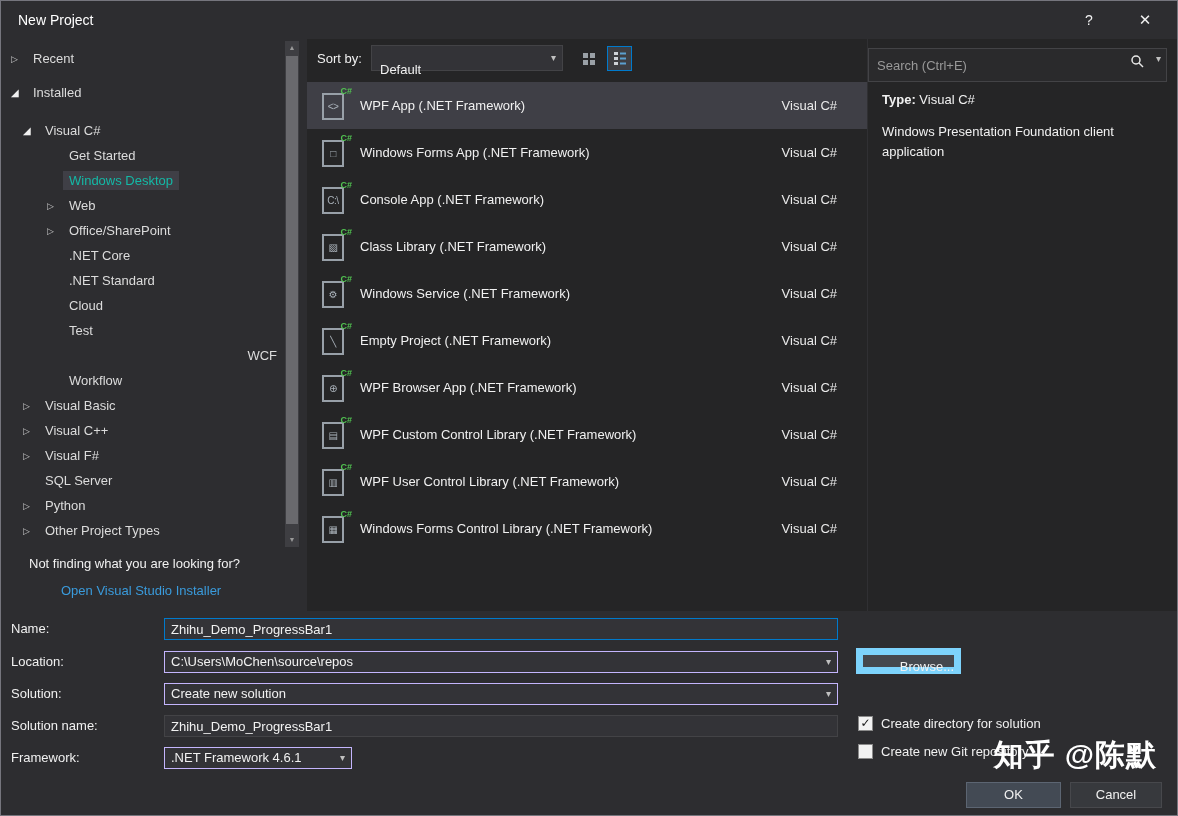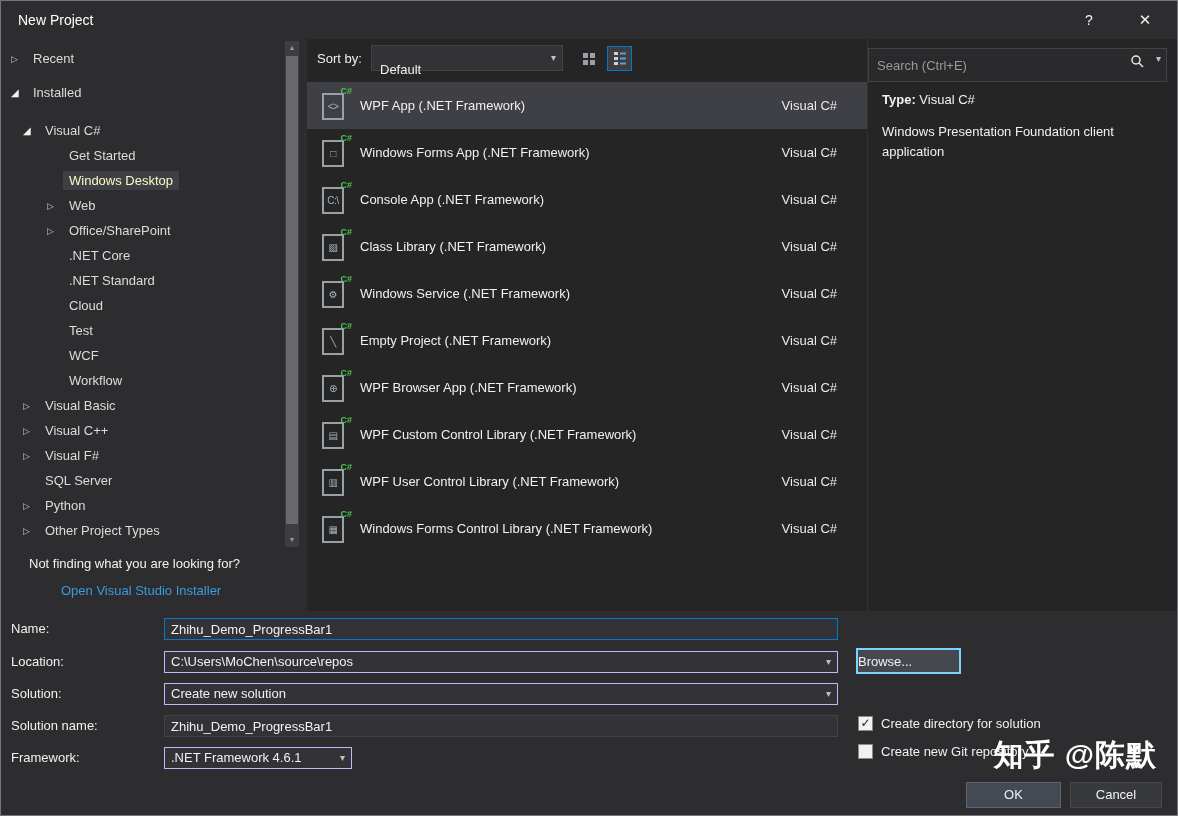--- a/index.html
+++ b/index.html
@@ -18,21 +18,21 @@
   .close-btn { right:16px; font-size:15px; }
   
   .main { position:absolute; top:38px; left:0; right:0; height:572px; }
   
   .sidebar { position:absolute; top:0; left:0; width:306px; height:100%; background:#2d2d30; }
   .tree { position:absolute; top:7px; left:0; right:24px; }
   .tree-item { height:25px; display:flex; align-items:center; color:#dcdcdc; white-space:nowrap; }
   .tree-arrow { width:18px; flex:none; font-size:9px; color:#c8c8c8; padding-left:2px; }
   .tree-arrow.expanded { color:#f1f1f1; font-size:10px; }
   .tree-label { padding:2px 6px; }
-  .tree-label.selected { background:#3f3f46; color:#fef9c3; }
+  .tree-label.selected { background:#3f3f46; color:#14b8a6; }
   .sidebar-footer-text { position:absolute; top:517px; left:28px; color:#f1f1f1; }
   .sidebar-footer-link { position:absolute; top:544px; left:60px; color:#3a9bdc; }
   
   .v-scrollbar { position:absolute; top:2px; right:8px; width:14px; height:506px; background:#3e3e42; }
   .sb-arrow { position:absolute; left:0; width:14px; height:14px; font-size:7px; color:#999; text-align:center; line-height:14px; }
   .sb-up { top:0; } .sb-up::after { content:"▲"; }
   .sb-down { bottom:0; } .sb-down::after { content:"▼"; }
   .v-thumb { position:absolute; left:1px; top:15px; width:12px; height:468px; background:#69696d; }
   
   .middle { position:absolute; top:0; left:306px; width:560px; height:100%; background:#252526; }
@@ -66,21 +66,21 @@
   
   .bottom { position:absolute; top:610px; left:0; right:0; bottom:0; background:#2d2d30; }
   .form-label { position:absolute; left:10px; line-height:22px; color:#f1f1f1; }
   .fl-name{top:7px;} .fl-location{top:40px;} .fl-solution{top:72px;} .fl-solname{top:104px;} .fl-framework{top:136px;}
   .form-input { position:absolute; left:163px; width:674px; height:22px; background:#333337; border:1px solid #434346; color:#f1f1f1; font-size:13px; padding:0 6px; font-family:inherit; outline:none; }
   .fi-name { top:7px; border-color:#007acc; }
   .fi-solname { top:104px; }
   .combo { position:absolute; left:163px; width:674px; height:22px; background:#333337; border:1px solid #c4b5fd; line-height:20px; padding:0 20px 0 6px; color:#f1f1f1; white-space:nowrap; overflow:hidden; }
   .combo .chev { line-height:20px; }
   .co-location{top:40px;} .co-solution{top:72px;} .co-framework{top:136px; width:188px;}
-  .browse-btn { position:absolute; left:855px; top:37px; width:105px; height:26px; background:#45484e; border:2px solid #7dd3fc; color:#f1f1f1; text-align:left; line-height:24px; }
+  .browse-btn { position:absolute; left:855px; top:37px; width:105px; height:26px; background:#45484e; border:7px solid #7dd3fc; color:#f1f1f1; text-align:right; line-height:24px; }
   .checkbox-row { position:absolute; left:857px; display:flex; align-items:center; gap:8px; }
   .cb-dir{top:105px;} .cb-git{top:133px;}
   .cb-box { width:15px; height:15px; flex:none; background:#f2f2f2; border:1px solid #8a8a8a; color:#141414; font-size:12px; line-height:13px; text-align:center; font-weight:bold; }
   .cb-box.checked::after { content:"✓"; }
   .dlg-btn { position:absolute; top:171px; height:26px; text-align:center; line-height:24px; color:#f1f1f1; }
   .ok-btn { left:965px; width:95px; background:#434a54; border:1px solid #5c6572; }
   .cancel-btn { left:1069px; width:92px; background:#37393d; border:1px solid #47484c; }
   .watermark { position:absolute; top:124px; right:20px; font-size:30px; font-weight:600; color:#ffffff; letter-spacing:1px; z-index:5; white-space:nowrap; }
 </style>
 </head>
@@ -135,21 +135,21 @@
     <span class="tree-label">.NET Standard</span>
   </div>
           <div class="tree-item" style="padding-left: 44px;">
     <span class="tree-arrow"></span>
     <span class="tree-label">Cloud</span>
   </div>
           <div class="tree-item" style="padding-left: 44px;">
     <span class="tree-arrow"></span>
     <span class="tree-label">Test</span>
   </div>
-          <div class="tree-item" style="padding-left: 44px;">
+          <div class="tree-item" style="padding-left: 20px; justify-content: flex-end;">
     <span class="tree-arrow"></span>
     <span class="tree-label">WCF</span>
   </div>
           <div class="tree-item" style="padding-left: 44px;">
     <span class="tree-arrow"></span>
     <span class="tree-label">Workflow</span>
   </div>
           <div class="tree-item" style="padding-left: 20px;">
     <span class="tree-arrow">▷</span>
     <span class="tree-label">Visual Basic</span>

